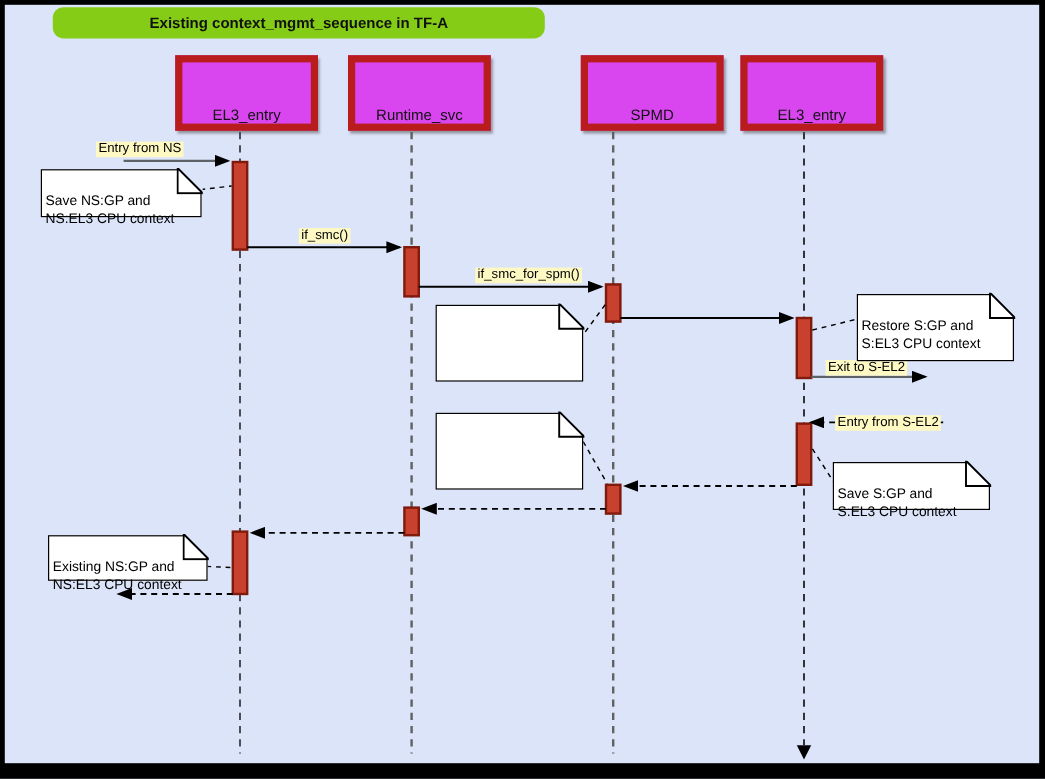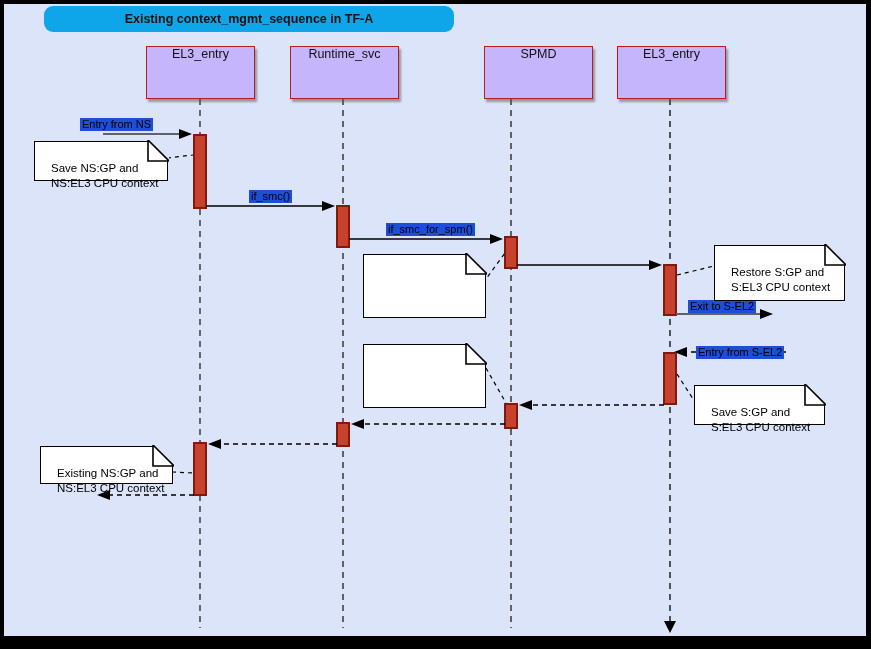--- a/index.html
+++ b/index.html
@@ -9,39 +9,39 @@
     font-family:"Liberation Sans", sans-serif;
     -webkit-font-smoothing:antialiased;
   }
   .canvas{
     position:absolute;left:4px;top:4px;width:862px;height:632px;
     background:#dce4f9;
   }
   svg.layer{position:absolute;left:0;top:0;}
   .title{
     position:absolute;left:44px;top:6px;width:410px;height:26px;
-    background:#0ea5e9;border-radius:9px;
+    background:#84cc16;border-radius:9px;
     display:flex;align-items:center;justify-content:center;
     font-size:12.5px;font-weight:bold;color:#111;
   }
   .hdr{
     position:absolute;top:46px;width:107px;height:51px;
-    background:#c4b5fd;border:1px solid #b91c1c;
+    background:#d946ef;border:6px solid #b91c1c;
     box-shadow:2px 3px 2px rgba(90,90,90,0.55);
-    display:flex;align-items:flex-start;justify-content:center;
+    display:flex;align-items:flex-end;justify-content:center;
     font-size:12.5px;color:#111;
   }
   .lbl{
-    position:absolute;background:#1d4ed8;color:#000;
+    position:absolute;background:#fef9c3;color:#000;
     font-size:11px;line-height:13px;padding:0 2px;white-space:nowrap;
   }
   .note{
     position:absolute;background:#ffffff;border:1.6px solid #000;
     font-size:11.5px;line-height:15.5px;color:#000;
-    padding:3px 4px 2px 16px;white-space:pre-line;box-sizing:border-box;
+    padding:3px 4px 2px 3px;white-space:pre-line;box-sizing:border-box;
   }
   .note .fold{position:absolute;top:-1.6px;right:-1.6px;}
 </style>
 </head>
 <body>
 
 <div class="canvas"></div>
 
 <svg class="layer" width="871" height="649" viewBox="0 0 871 649">
   <defs>
@@ -95,21 +95,21 @@
 </div>
 <div class="hdr" style="left:484px;">
   <span>SPMD</span>
 </div>
 <div class="hdr" style="left:617px;">
   <span>EL3_entry</span>
 </div>
 
 <span class="lbl" style="left:80px;top:118px;">Entry from NS</span>
 <span class="lbl" style="left:249px;top:190px;">if_smc()</span>
-<span class="lbl" style="left:386px;top:223px;">if_smc_for_spm()</span>
+<span class="lbl" style="left:396px;top:223px;">if_smc_for_spm()</span>
 <span class="lbl" style="left:688px;top:300px;">Exit to S-EL2</span>
 <span class="lbl" style="left:696px;top:346px;">Entry from S-EL2</span>
 
 <div class="note" style="left:34px;top:141px;width:134px;height:40px;">
   <span>Save NS:GP and
 NS:EL3 CPU context</span>
   <svg class="fold" width="22" height="22" viewBox="0 0 22 22">
     <path d="M1 0 H22 V21 Z" fill="#dce4f9"></path>
     <path d="M1 0 L22 21 L1 21 Z" fill="#fff" stroke="#000" stroke-width="1.6"></path>
   </svg>

